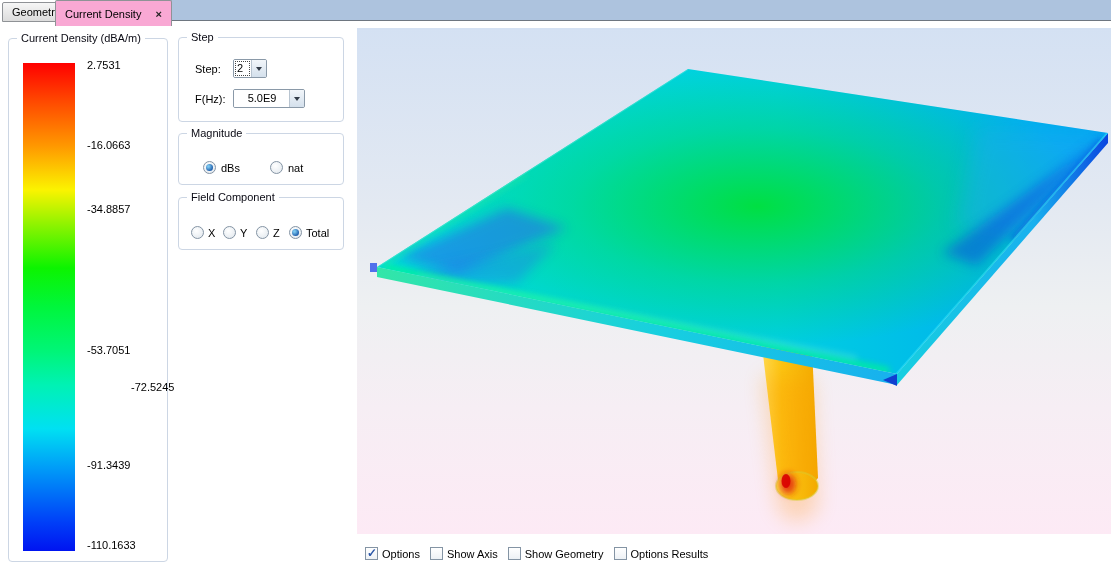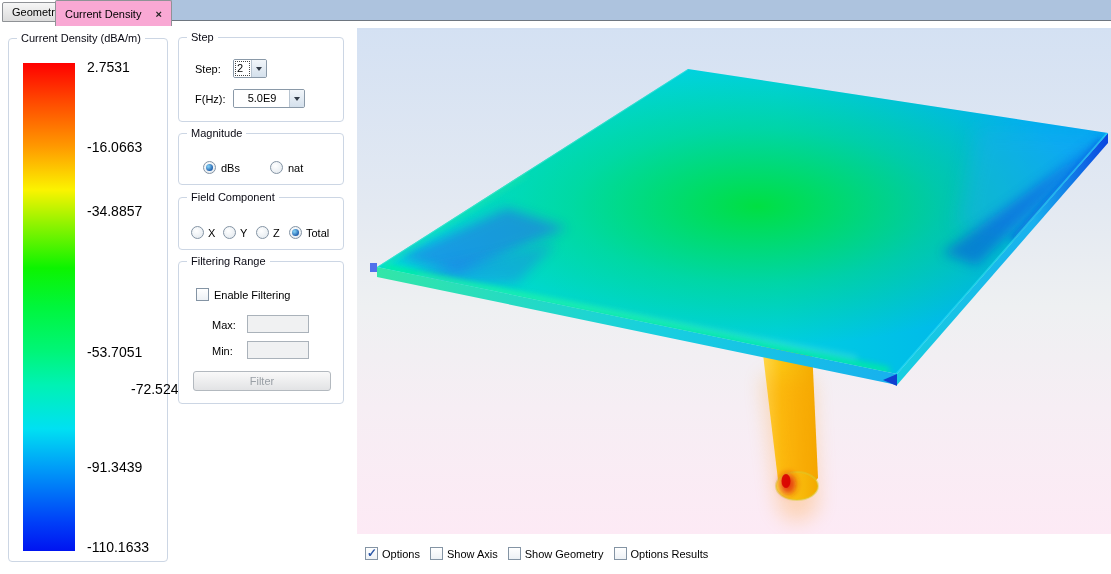--- a/index.html
+++ b/index.html
@@ -18,21 +18,21 @@
   .tab-active { left:55px; top:0; height:26px; background:#f9a8d4; border-bottom:none; z-index:3; }
   .tab-close { margin-left:14px; font-weight:bold; font-size:11px; color:#222; line-height:10px; }
 
   
   .group { position:absolute; border:1px solid #ccd6e4; border-radius:4px; background:#fff; }
   .group-title { position:absolute; top:-7px; left:8px; background:#fff; padding:0 4px;
                  font-size:11px; color:#0a0a14; white-space:nowrap; }
 
   
   .colorbar { position:absolute; left:14px; top:24px; width:52px; height:488px; }
-  .cb-label { position:absolute; left:78px; width:78px; font-size:14px; color:#000; }
+  .cb-label { position:absolute; left:78px; width:78px; font-size:11px; color:#000; }
 
   
   .combo { position:absolute; height:19px; border:1px solid #8a99a8; background:#fff;
            display:flex; border-radius:2px; overflow:hidden; }
   .combo-value { flex:1; font-size:11px; padding:2px 2px 0 3px; background:#fff; }
   .combo-value.focused { outline:1px dotted #444; outline-offset:-2px; }
   .combo-btn { width:15px; background:linear-gradient(#f2f6fa,#d4e0ec);
                border-left:1px solid #b8c4d0; display:flex; align-items:center; justify-content:center; }
   .combo-arr { width:0; height:0; border-left:3.5px solid transparent;
                border-right:3.5px solid transparent; border-top:4px solid #333c48; }
@@ -125,30 +125,20 @@
   </div>
 
   <div class="group" style="left:178px; top:133px; width:166px; height:52px;">
     <span class="group-title">Magnitude</span>
     <span class="radio selected" style="left:24px; top:27px;"></span>
     <span class="ctl-label" style="left:42px; top:28px;">dBs</span>
     <span class="radio" style="left:91px; top:27px;"></span>
     <span class="ctl-label" style="left:109px; top:28px;">nat</span>
   </div>
 
-  <div class="group" style="left:178px; top:261px; width:166px; height:143px;">
-    <span class="group-title">Filtering Range</span>
-    <span class="cb abs" style="left:17px; top:26px;"></span>
-    <span class="ctl-label" style="left:35px; top:27px;">Enable Filtering</span>
-    <span class="ctl-label" style="left:33px; top:57px;">Max:</span>
-    <input class="txt" style="left: 68px; top: 53px; width: 62px;" disabled="" value="">
-    <span class="ctl-label" style="left:33px; top:83px;">Min:</span>
-    <input class="txt" style="left: 68px; top: 79px; width: 62px;" disabled="" value="">
-    <div class="btn-disabled" style="left:14px; top:109px; width:138px; height:20px;">Filter</div>
-  </div>
 
   <div class="viewport">
     <svg width="754" height="506" viewBox="0 0 754 506">
       <defs>
         <filter id="b3" x="-30%" y="-30%" width="160%" height="160%">
             <feGaussianBlur stdDeviation="3"></feGaussianBlur>
           </filter>
         <filter id="b6" x="-40%" y="-40%" width="180%" height="180%">
             <feGaussianBlur stdDeviation="6"></feGaussianBlur>
           </filter>

